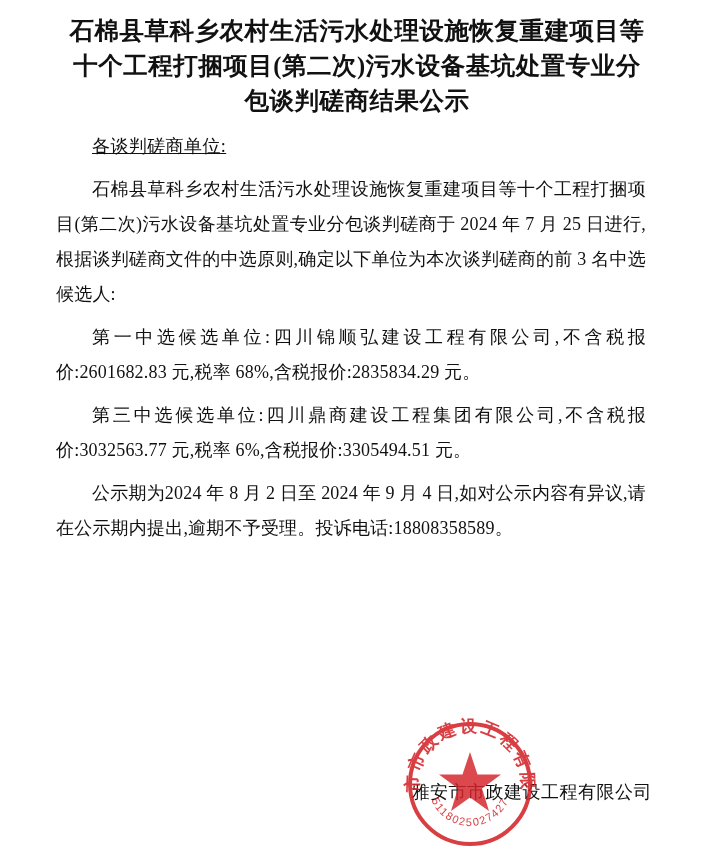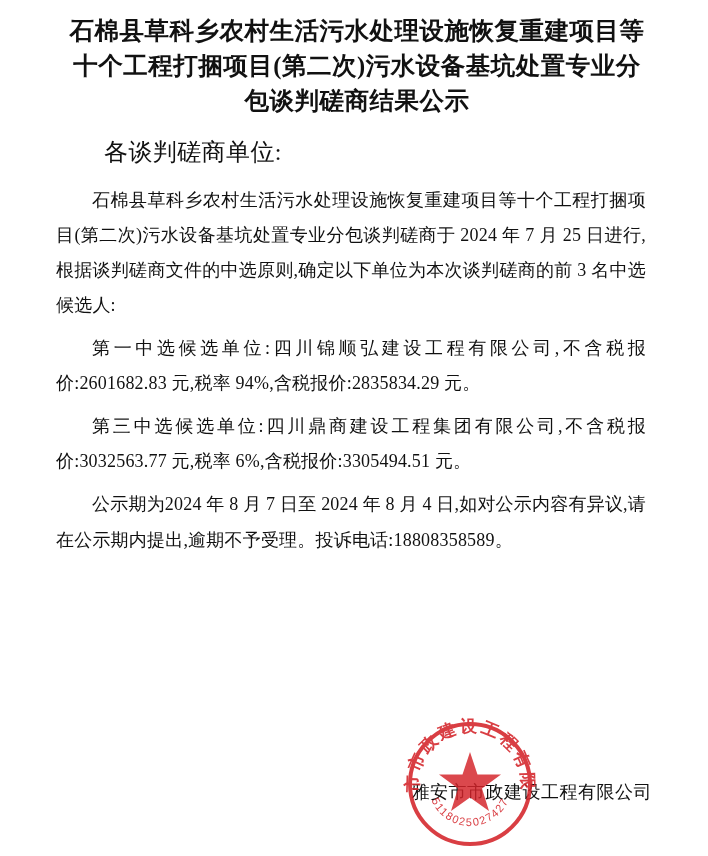--- a/index.html
+++ b/index.html
@@ -25,25 +25,26 @@
   }
   .doc-title {
     text-align: center;
     font-size: 24.5px;
     font-weight: bold;
     line-height: 1.42;
     letter-spacing: 0.5px;
     margin: 0 6px 6px 6px;
   }
   .salutation {
-    font-size: 24px;
+    font-size: 18px;
     line-height: 1.85;
     margin: 12px 0 0 0;
     text-indent: 2em;
     letter-spacing: 0.4px;
+    text-decoration: underline;
   }
   .para {
     font-size: 18px;
     line-height: 1.95;
     margin: 8px 12px 0 0;
     text-indent: 2em;
     text-align: justify;
     text-justify: inter-ideograph;
     letter-spacing: 0.2px;
   }
@@ -77,26 +78,26 @@
 <body>
 
 <div class="page">
 
   <div class="doc-title">石棉县草科乡农村生活污水处理设施恢复重建项目等十个工程打捆项目(第二次)污水设备基坑处置专业分包谈判磋商结果公示</div>
 
   <div class="salutation">各谈判磋商单位:</div>
 
   <p class="para">石棉县草科乡农村生活污水处理设施恢复重建项目等十个工程打捆项目(第二次)污水设备基坑处置专业分包谈判磋商于 2024 年 7 月 25 日进行,根据谈判磋商文件的中选原则,确定以下单位为本次谈判磋商的前 3 名中选候选人:</p>
 
-  <p class="para">第一中选候选单位:四川锦顺弘建设工程有限公司,不含税报价:2601682.83 元,税率 94%,含税报价:2835834.29 元。</p>
+  <p class="para">第一中选候选单位:四川锦顺弘建设工程有限公司,不含税报价:2601682.83 元,税率 68%,含税报价:2835834.29 元。</p>
 
 
   <p class="para">第三中选候选单位:四川鼎商建设工程集团有限公司,不含税报价:3032563.77 元,税率 6%,含税报价:3305494.51 元。</p>
 
-  <p class="para">公示期为2024 年 8 月 7 日至 2024 年 8 月 4 日,如对公示内容有异议,请在公示期内提出,逾期不予受理。投诉电话:18808358589。</p>
+  <p class="para">公示期为2024 年 8 月 2 日至 2024 年 9 月 4 日,如对公示内容有异议,请在公示期内提出,逾期不予受理。投诉电话:18808358589。</p>
 
   <div class="sign-block">
     <div class="sign-line">雅安市市政建设工程有限公司</div>
   </div>
 
   <div class="seal">
     <svg width="144" height="144" viewBox="0 0 144 144" xmlns="http://www.w3.org/2000/svg">
       <defs>
         <path id="sealTopArc" d="M 20,72 A 52,52 0 0 1 124,72"></path>
         <path id="sealBottomArc" d="M 30,72 A 42,42 0 0 0 114,72"></path>

